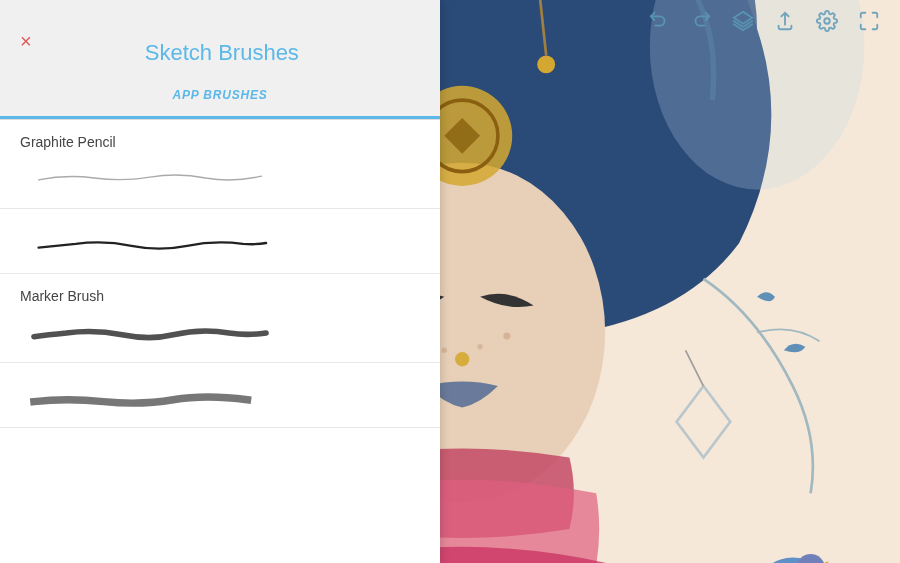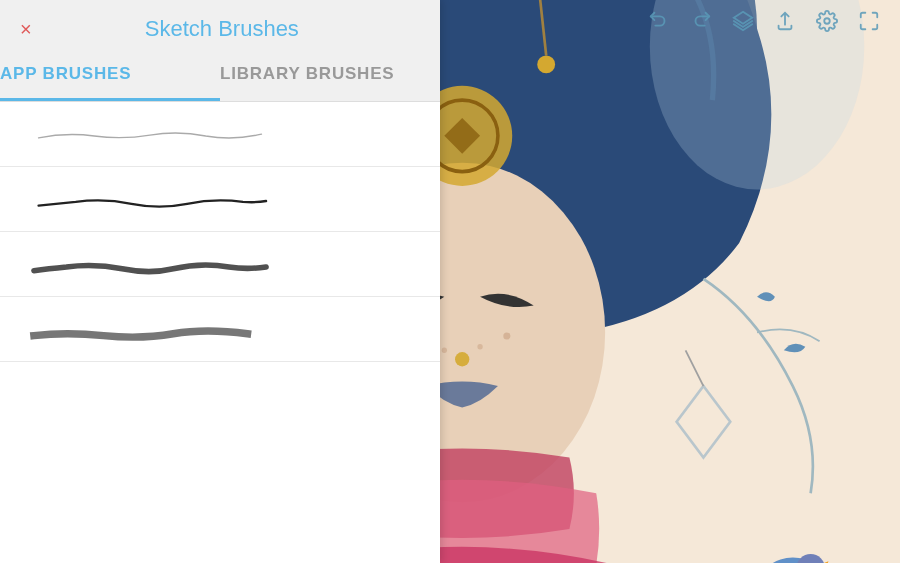--- a/index.html
+++ b/index.html
@@ -57,37 +57,40 @@
       line-height: 1;
     }
 
     .panel-title {
       font-size: 22px;
       font-weight: 400;
       color: #5bb8e8;
       flex: 1;
       text-align: center;
       padding-right: 20px;
+      margin-top: 24px;
     }
 
     .tabs-bar {
       display: flex;
       background: #f0f0f0;
       border-bottom: 1px solid #ddd;
     }
 
     .tab-btn {
       flex: 1;
       padding: 14px 0;
-      font-size: 17px;
+      text-align: center;
+      font-size: 12px;
       font-weight: 600;
       letter-spacing: 0.8px;
       cursor: pointer;
       color: #999;
       border-bottom: 3px solid transparent;
+      font-style: italic;
     }
 
     .tab-btn.active {
       color: #5bb8e8;
       border-bottom: 3px solid #5bb8e8;
     }
 
     .brush-list {
       flex: 1;
       overflow-y: auto;
@@ -257,42 +260,43 @@
 </div>
 
 <div class="brush-panel">
   <div class="panel-header">
     <span class="close-btn">×</span>
     <span class="panel-title">Sketch Brushes</span>
   </div>
 
   <div class="tabs-bar">
     <div class="tab-btn active">APP BRUSHES</div>
-    <div class="tab-btn">LIBRARY BRUSHES</div>
   </div>
 
   <div class="brush-list">
 
     <div class="brush-item">
+      <div class="brush-item-name">Graphite Pencil</div>
       <div class="brush-preview">
         <svg width="280" height="40" viewBox="0 0 280 40">
           <path d="M20,22 Q50,16 80,20 Q110,24 140,19 Q170,14 200,20 Q230,25 260,18" class="graphite-stroke" stroke-width="1.5"></path>
         </svg>
       </div>
     </div>
 
     <div class="brush-item">
       <div class="brush-preview">
         <svg width="280" height="50" viewBox="0 0 280 50">
           <path d="M20,30 Q40,28 60,26 Q90,22 120,28 Q150,34 180,28 Q210,22 240,26 Q255,27 265,25" class="inkpen-stroke" stroke-width="2.5"></path>
         </svg>
       </div>
     </div>
 
     <div class="brush-item">
+      <div class="brush-item-name">Marker Brush</div>
       <div class="brush-preview">
         <svg width="280" height="55" viewBox="0 0 280 55">
           <path d="M15,32 Q30,30 50,28 Q80,24 110,30 Q140,36 165,30 Q195,23 225,28 Q245,31 265,28" class="marker-stroke" stroke-width="7"></path>
         </svg>
       </div>
     </div>
 
     <div class="brush-item">
       <div class="brush-preview">
         <svg width="280" height="50" viewBox="0 0 280 50">

